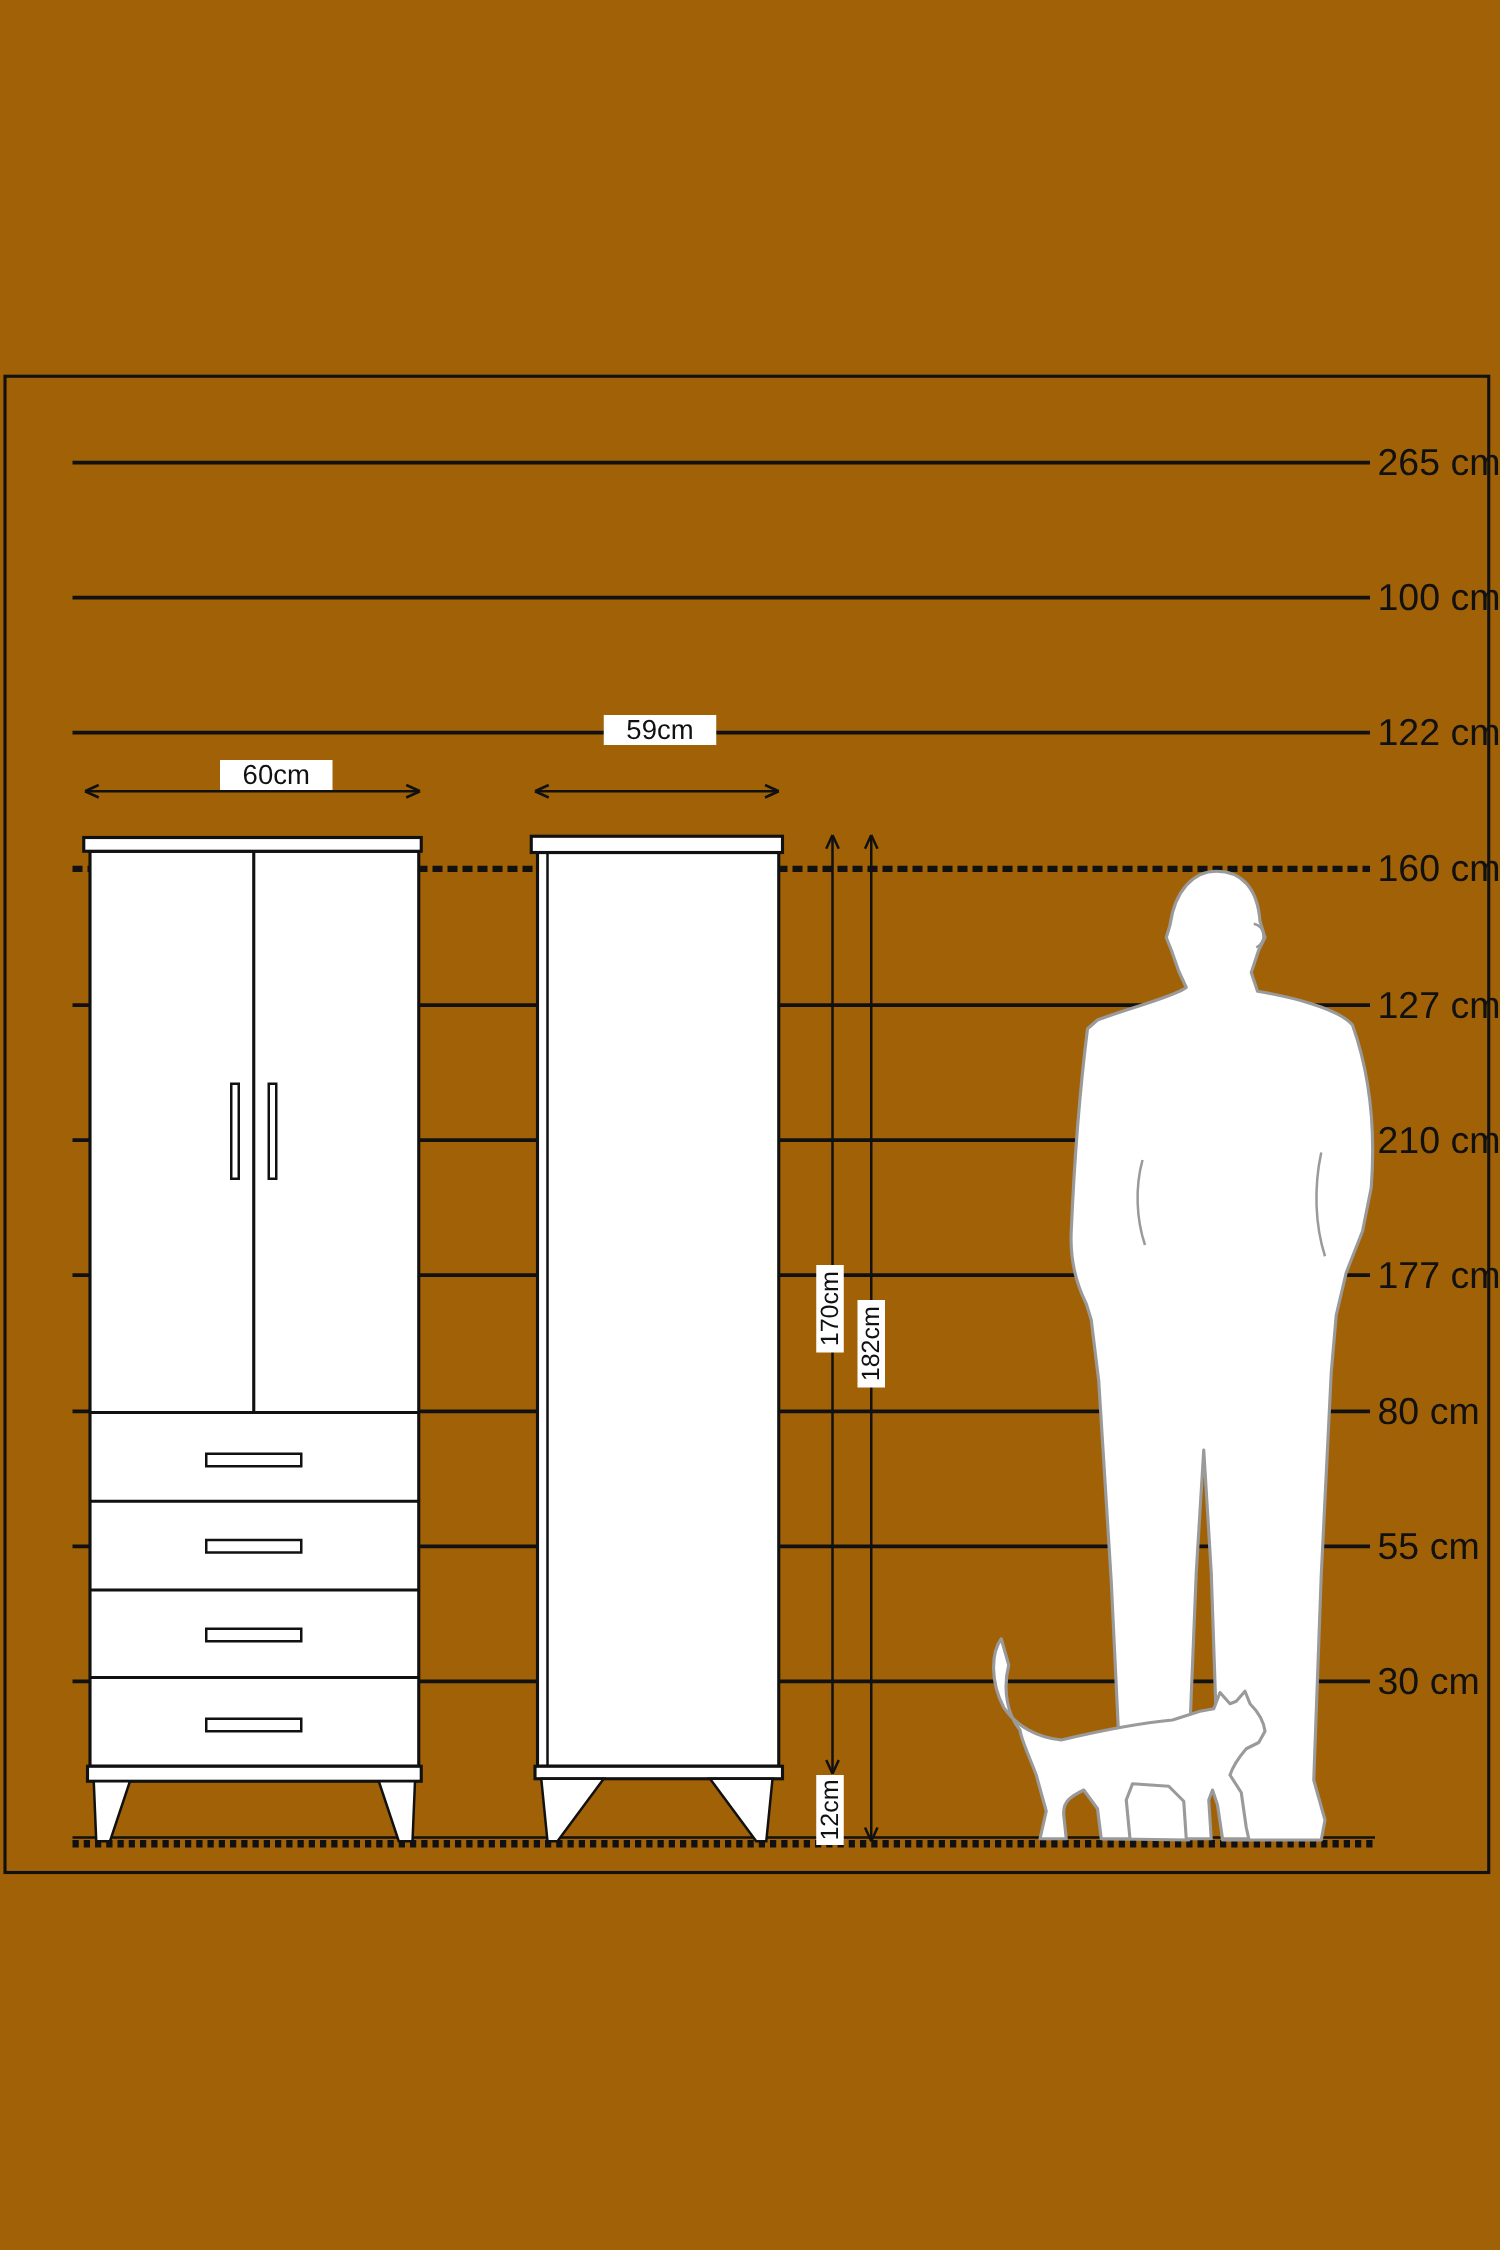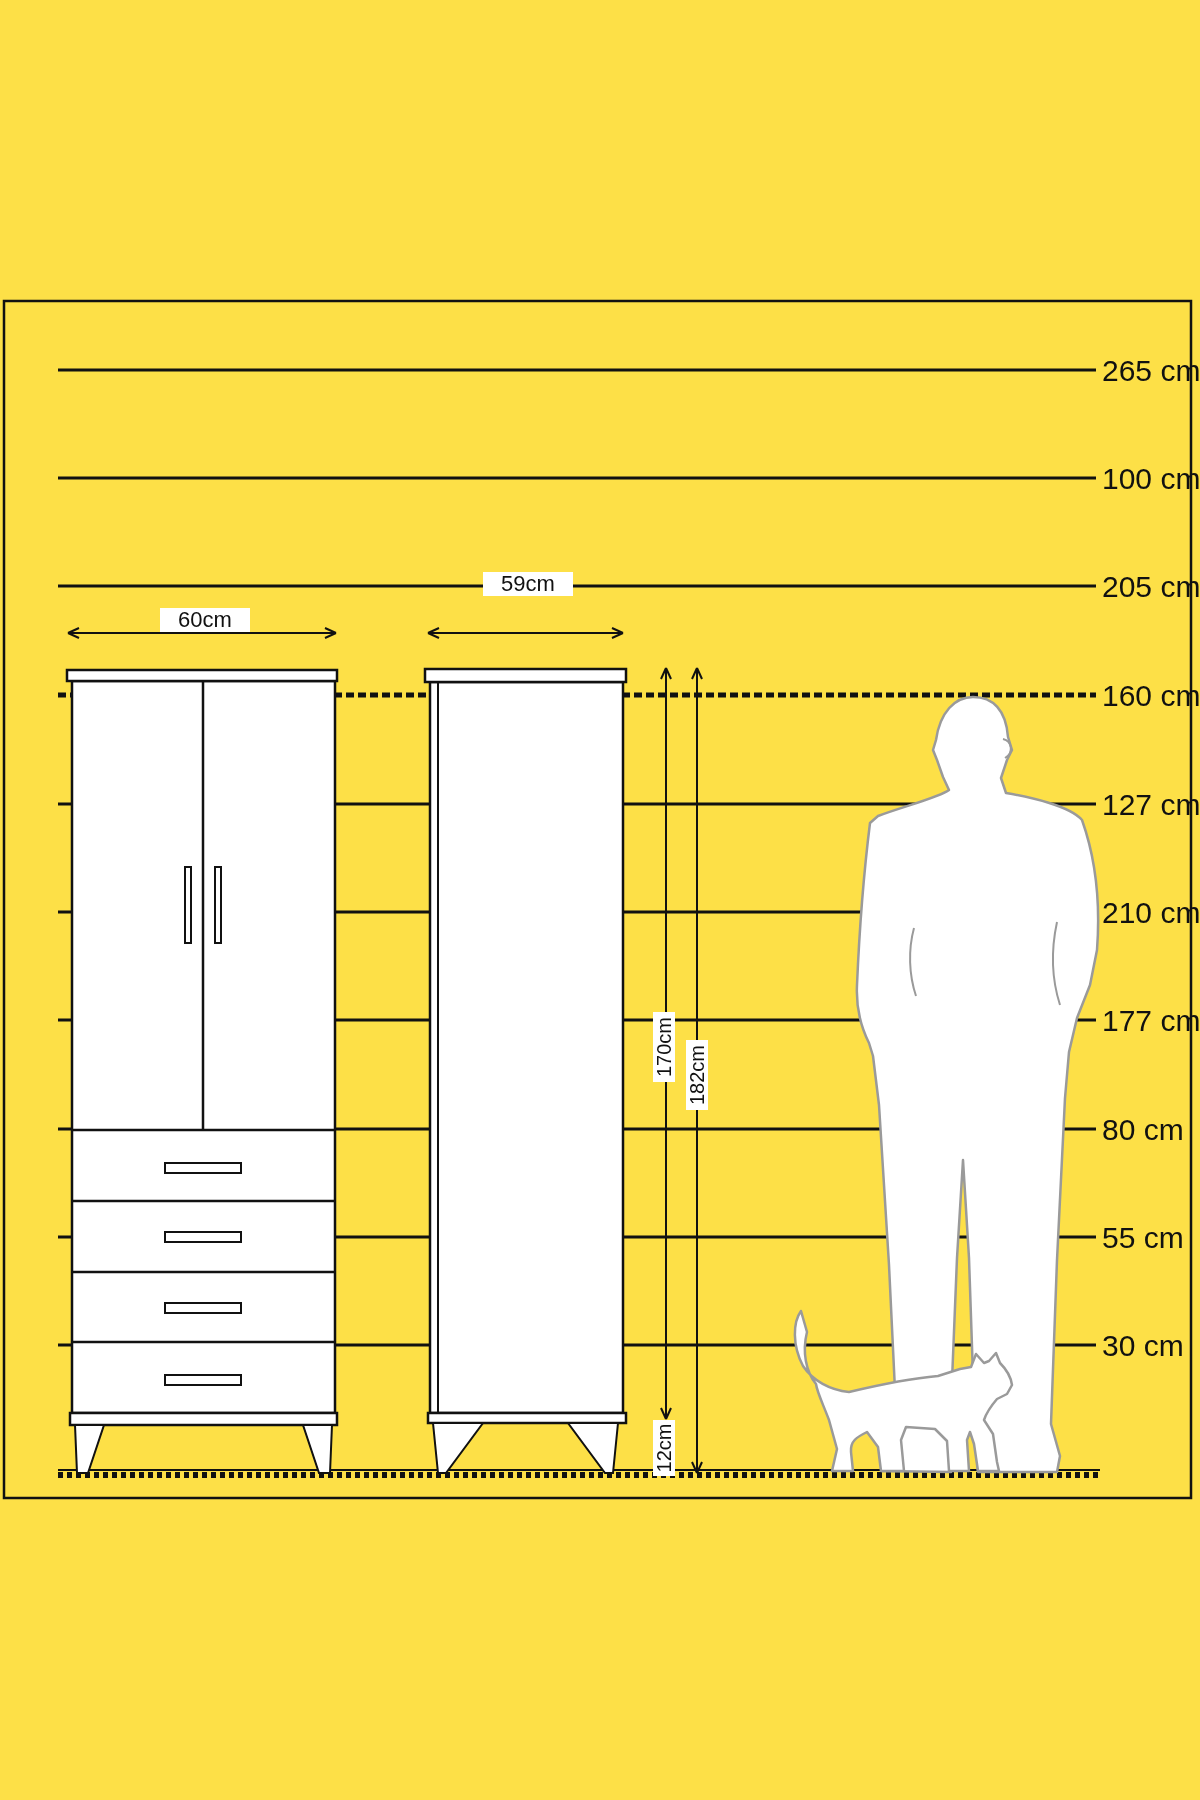--- a/index.html
+++ b/index.html
@@ -1,16 +1,16 @@
 <!DOCTYPE html>
 <html><head>
 <meta charset="utf-8">
 <style>
   html,body{margin:0;padding:0;background:#ffffff;}
-  .canvas{position:relative;width:1200px;height:1800px;background:#fde047;overflow:hidden;
+  .canvas{position:relative;width:1200px;height:1800px;background:#a16207;overflow:hidden;
           font-family:"Liberation Sans", sans-serif;color:#111;}
   .canvas svg{position:absolute;left:0;top:0;}
   .lbl{position:absolute;white-space:nowrap;color:#111;}
   .scale-lbl{left:1102px;width:95px;height:34px;line-height:34px;font-size:30px;text-align:left;}
   .dim-lbl{font-size:22px;height:24px;line-height:24px;background:#fff;padding:0 3px;text-align:center;}
   .rot-lbl{font-size:20px;height:22px;line-height:22px;background:#fff;text-align:center;
            transform:rotate(-90deg);transform-origin:center center;}
 </style>
 </head>
 <body>
@@ -136,29 +136,29 @@
     <rect x="425" y="669" width="201" height="13"></rect>
     <line x1="438" y1="682" x2="438" y2="1413" stroke-width="2"></line>
     <rect x="428" y="1413" width="198" height="10"></rect>
     <polygon points="433,1423 483,1423 446,1473 438,1473" stroke-width="2"></polygon>
     <polygon points="568,1423 618,1423 613,1473 605,1473" stroke-width="2"></polygon>
   </g>
 </svg>
 
   <div class="lbl scale-lbl" style="top:354px">265 cm</div>
   <div class="lbl scale-lbl" style="top:462px">100 cm</div>
-  <div class="lbl scale-lbl" style="top:570px">205 cm</div>
+  <div class="lbl scale-lbl" style="top:570px">122 cm</div>
   <div class="lbl scale-lbl" style="top:679px">160 cm</div>
   <div class="lbl scale-lbl" style="top:788px">127 cm</div>
   <div class="lbl scale-lbl" style="top:896px">210 cm</div>
   <div class="lbl scale-lbl" style="top:1004px">177 cm</div>
   <div class="lbl scale-lbl" style="top:1113px">80 cm</div>
   <div class="lbl scale-lbl" style="top:1221px">55 cm</div>
   <div class="lbl scale-lbl" style="top:1329px">30 cm</div>
 
-  <div class="lbl dim-lbl" style="left:160px;top:608px;width:84px">60cm</div>
+  <div class="lbl dim-lbl" style="left:176px;top:608px;width:84px">60cm</div>
   <div class="lbl dim-lbl" style="left:483px;top:572px;width:84px">59cm</div>
 
   <div class="lbl rot-lbl" style="left:629px;top:1036px;width:70px">170cm</div>
   <div class="lbl rot-lbl" style="left:662px;top:1064px;width:70px">182cm</div>
   <div class="lbl rot-lbl" style="left:636px;top:1437px;width:56px">12cm</div>
 
 </div>
 
 </body></html>

